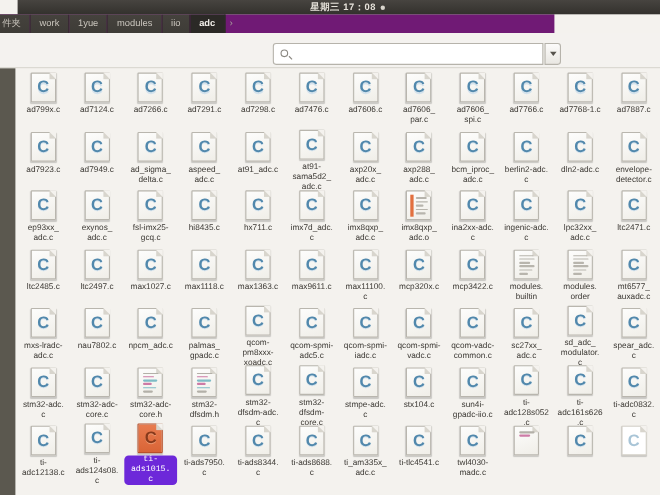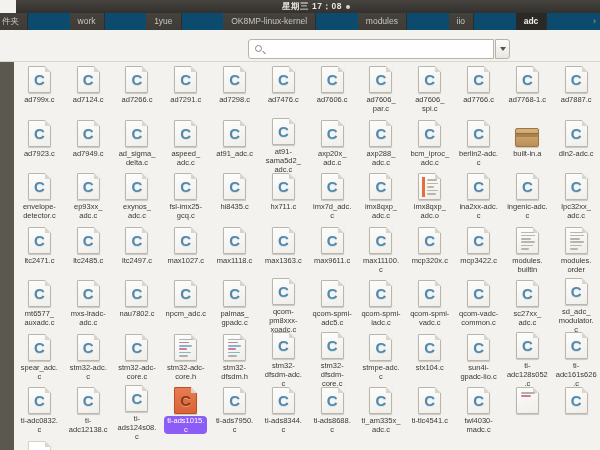--- a/index.html
+++ b/index.html
@@ -7,22 +7,22 @@
   body { font-family:"Liberation Sans", sans-serif; background:#F4F2EE; position:relative; }
 
   
   .sysbar { position:absolute; left:0; top:0; width:600px; height:13px;
             background:linear-gradient(#474440,#33312D); display:flex;
             align-items:center; justify-content:center; z-index:5;margin-left:16px; }
   .clock { color:#E6E2DA; font-size:8.5px; font-weight:bold; letter-spacing:.5px; }
   .sysdot { width:4px; height:4px; border-radius:50%; background:#D8D4CC; margin-left:4px; display:inline-block; }
 
   
-  .pathbar { position:absolute; left:0; top:13px; width:600px; height:17px;
-             background:#0c4a6e; display:flex; align-items:stretch; z-index:4; overflow:hidden;justify-content:space-between; }
+  .pathbar { position:absolute; left:0; top:13px; width:504px; height:17px;
+             background:#701a75; display:flex; align-items:stretch; z-index:4; overflow:hidden; }
   .pbtn { font-size:8.5px; color:#C9C5BD; line-height:17px; padding:0 8px;
           background:linear-gradient(#454publi340,#3E3C37); background:linear-gradient(#45423D,#3E3C37);
           border-right:1px solid #2E2C28; white-space:nowrap; cursor:default; }
   .pbtn.first { margin-left:-6px; }
   .pbtn.active { background:#2B2926; color:#F2EFEA; font-weight:bold; }
   .pchev { color:#A8A49C; font-size:9px; line-height:17px; padding:0 4px; }
 
   
   .toolbar { position:absolute; left:0; top:30px; width:600px; height:32px;
              background:#F4F2EF; border-bottom:1px solid #D9D6CF; z-index:3; }
@@ -64,35 +64,34 @@
   .ln { position:absolute; left:4px; height:1.5px; border-radius:1px; }
   .obar { position:absolute; left:3px; top:3px; width:3px; height:20px; background:#E2703F; }
   .icon.archive { width:24px; height:19px; background:linear-gradient(#D8B07B,#BC9055);
                   border:1px solid #997644; border-radius:2px; }
   .icon.archive::before { display:none; }
   .flap { position:absolute; left:0; top:4px; width:22px; height:4px;
           background:#A9834F; border-top:1px solid #8F6C3D; }
 
   .flabel { margin-top:2px; font-size:7.5px; line-height:9px; color:#3B3833;
             text-align:center; white-space:pre-line; max-width:52px; }
-  .flabel.sel { background:#8b5cf6; color:#FFFFFF; border-radius:4px; padding:0 3px; }
+  .flabel.sel { background:#6d28d9; color:#FFFFFF; border-radius:4px; padding:0 3px;font-family:Liberation Mono, monospace; }
 </style>
 </head>
 <body>
 
 <div class="sysbar">
   <span class="clock">星期三 17：08</span>
   <span class="sysdot"></span>
 </div>
 
 <div class="pathbar">
     <div class="pbtn first">件夹</div>
     <div class="pbtn">work</div>
     <div class="pbtn">1yue</div>
-    <div class="pbtn">OK8MP-linux-kernel</div>
     <div class="pbtn">modules</div>
     <div class="pbtn">iio</div>
     <div class="pbtn active">adc</div>
     <span class="pchev">›</span>
   </div>
 
 <div class="toolbar">
   <div class="search-entry">
     <span class="mag"></span>
     <input type="text" placeholder="" style="">
@@ -286,28 +285,20 @@
       <div class="iconwrap">
         <span class="icon">
           <span class="cglyph">C</span>
         </span>
       </div>
       <div class="flabel">berlin2-adc.
 c</div>
     </div>
     <div class="item">
       <div class="iconwrap">
-        <span class="icon archive">
-          <span class="flap"></span>
-        </span>
-      </div>
-      <div class="flabel">built-in.a</div>
-    </div>
-    <div class="item">
-      <div class="iconwrap">
         <span class="icon">
           <span class="cglyph">C</span>
         </span>
       </div>
       <div class="flabel">dln2-adc.c</div>
     </div>
     <div class="item">
       <div class="iconwrap">
         <span class="icon">
           <span class="cglyph">C</span>

